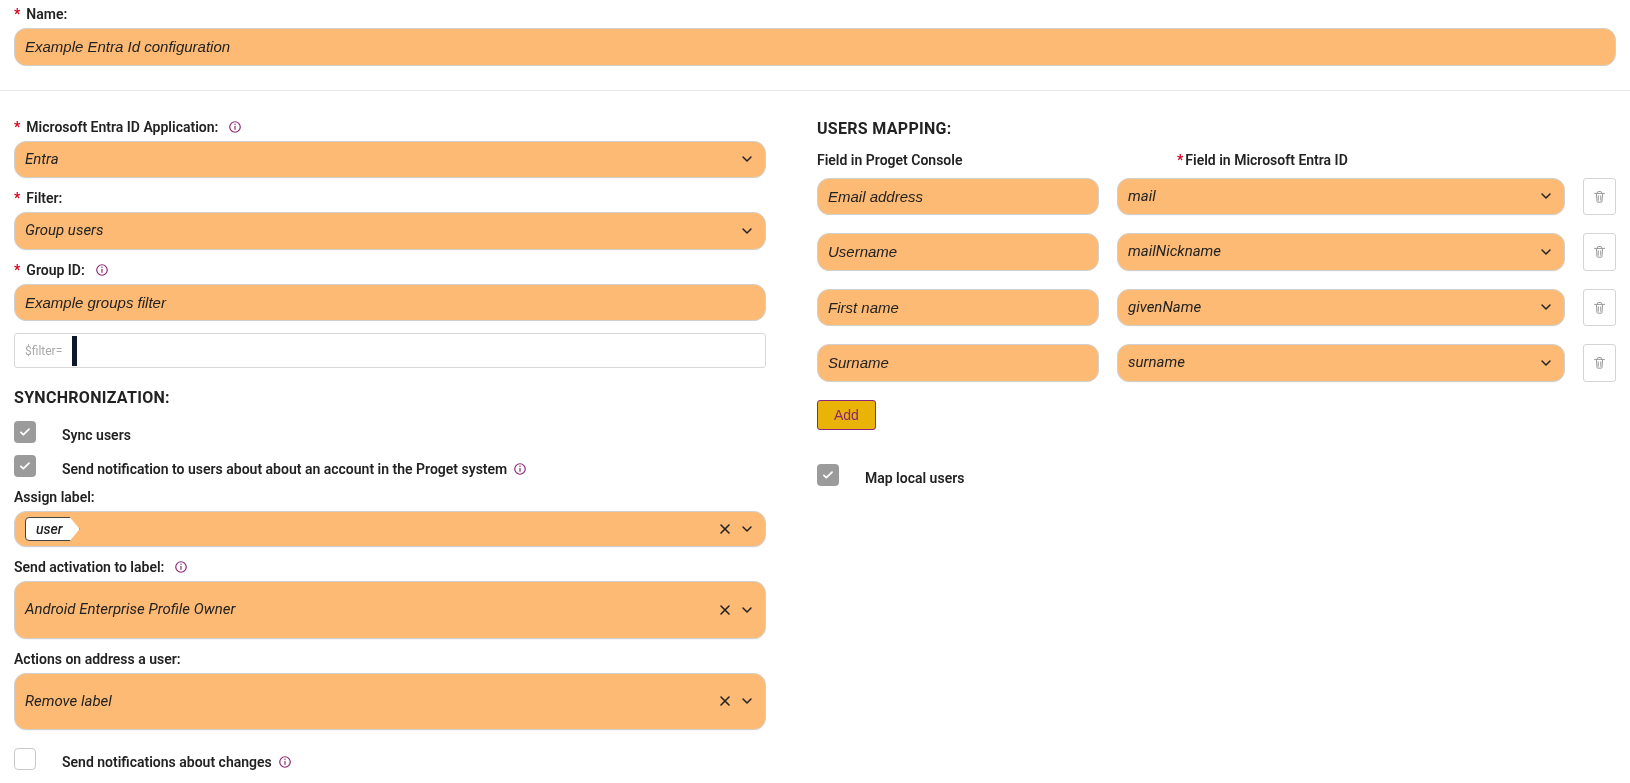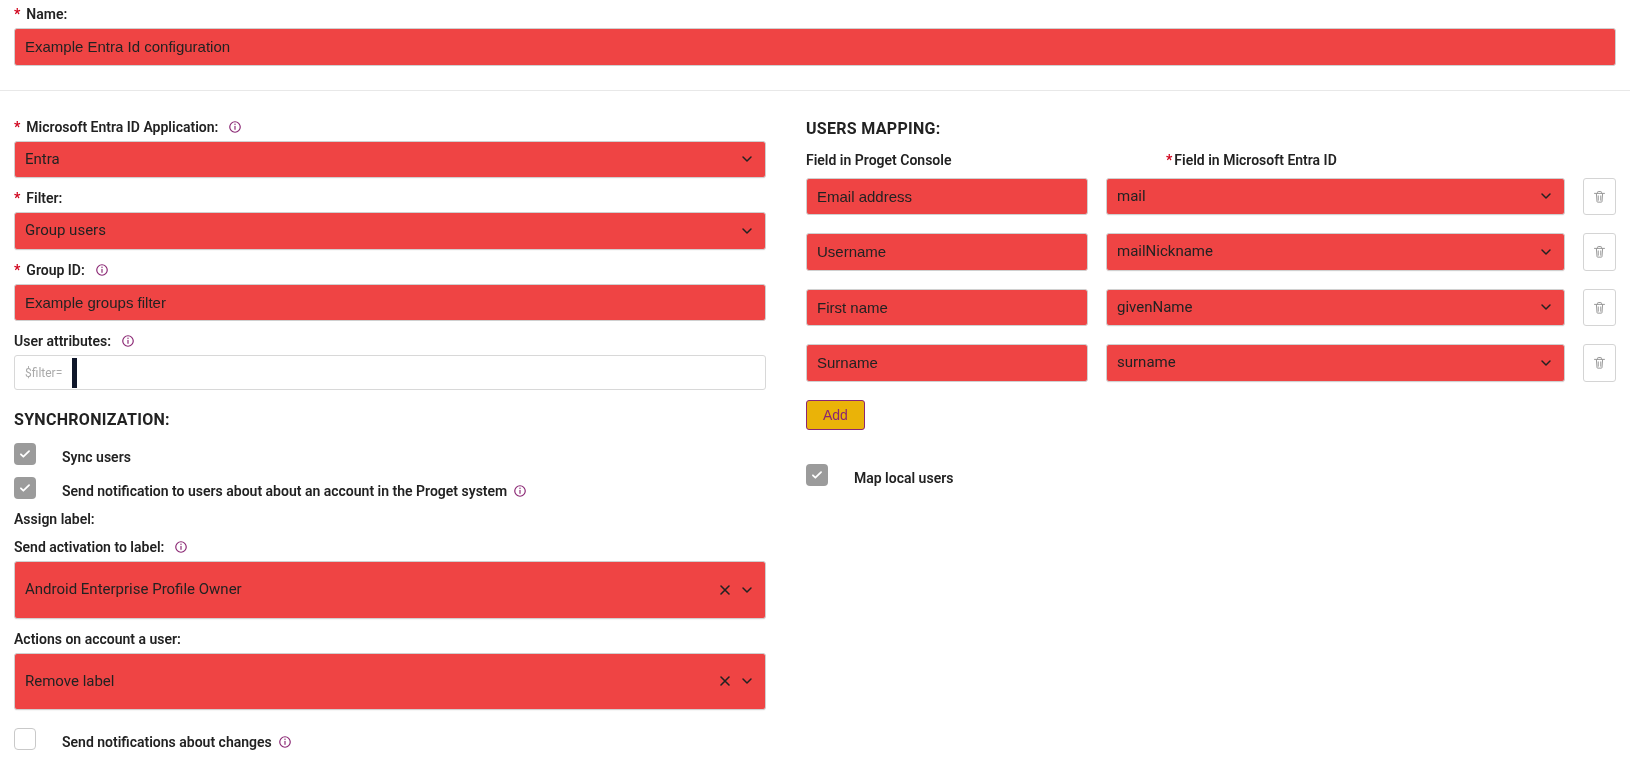--- a/index.html
+++ b/index.html
@@ -22,26 +22,27 @@
   .req { color: #d0021b; font-weight: 700; margin-right: 2px;}
   .info-icon {
     display: inline-flex; align-items: center; justify-content: center;
     margin-left: 6px; color: #8a2673;
   }
   .info-icon svg { width: 14px; height: 14px; display: block; }
 
   .text-input, .select-box, .combo-box, .tag-box {
     width: 100%;
     border: 1px solid #d0d0d0;
-    background: #ef4444;
-    border-radius: 3px;
+    background: #fdba74;
+    border-radius: 12px;
     font-size: 15px;
     color: #222;
     padding: 8px 10px;
     line-height: 1.3;
+    font-style: italic;
   }
   .text-input::placeholder { color: #999; }
 
   .select-box {
     display: flex; align-items: center; justify-content: space-between;
     cursor: pointer;
     box-shadow: 0 1px 1px rgba(0,0,0,.03);
   }
   .select-box .chev { color: #222; }
 
@@ -55,21 +56,21 @@
     border-right: 5px solid #0f172a;
   }
   .filter-prefix-input input {
     flex: 1; border: none; outline: none; padding: 8px 10px; font-size: 15px; background: transparent;
   }
 
   .divider { border: none; border-bottom: 1px solid #e8e8e8; margin: 24px -14px 0 -14px; }
 
   .columns { display: flex; gap: 40px; margin-top: 28px; }
   .col-left { width: 752px; }
-  .col-right { flex: 1; }
+  .col-right { flex: 1; margin-left: 11px; }
 
   .sect-heading {
     font-size: 16px; font-weight: 700; letter-spacing: .3px;
     margin: 20px 0 14px 0; color: #222;
   }
 
   .checkbox-row { display: flex; align-items: flex-end; gap: 26px; margin-bottom: 12px; }
   .chk {
     width: 22px; height: 22px; border-radius: 4px;
     display: inline-flex; align-items: center; justify-content: center;
@@ -215,28 +216,20 @@
           <span class="info-icon">
               <svg>
                 <use href="#i-info"></use>
               </svg>
             </span>
         </div>
         <input class="text-input" type="text" value="Example groups filter" style="">
       </div>
 
       <div class="form-row">
-        <div class="form-label">
-          <span>User attributes:</span>
-          <span class="info-icon">
-              <svg>
-                <use href="#i-info"></use>
-              </svg>
-            </span>
-        </div>
         <div class="filter-prefix-input">
           <span class="prefix">$filter=</span>
           <input type="text" value="" style="">
         </div>
       </div>
 
       <div class="sect-heading">SYNCHRONIZATION:</div>
 
       <div class="checkbox-row">
         <span class="chk checked">
@@ -258,20 +251,35 @@
           <span class="info-icon">
               <svg>
                 <use href="#i-info"></use>
               </svg>
             </span>
         </span>
       </div>
 
       <div class="form-row mt-6">
         <div class="form-label">Assign label:</div>
+        <div class="tag-box">
+          <span class="tag">user</span>
+          <span class="combo-actions">
+            <span>
+                <svg>
+                  <use href="#i-x"></use>
+                </svg>
+              </span>
+            <span>
+                <svg>
+                  <use href="#i-chev"></use>
+                </svg>
+              </span>
+          </span>
+        </div>
       </div>
 
       <div class="form-row">
         <div class="form-label">
           <span>Send activation to label:</span>
           <span class="info-icon">
               <svg>
                 <use href="#i-info"></use>
               </svg>
             </span>
@@ -287,21 +295,21 @@
             <span>
                 <svg>
                   <use href="#i-chev"></use>
                 </svg>
               </span>
           </span>
         </div>
       </div>
 
       <div class="form-row">
-        <div class="form-label">Actions on account a user:</div>
+        <div class="form-label">Actions on address a user:</div>
         <div class="combo-box">
           <span class="value">Remove label</span>
           <span class="combo-actions">
             <span>
                 <svg>
                   <use href="#i-x"></use>
                 </svg>
               </span>
             <span>
                 <svg>

